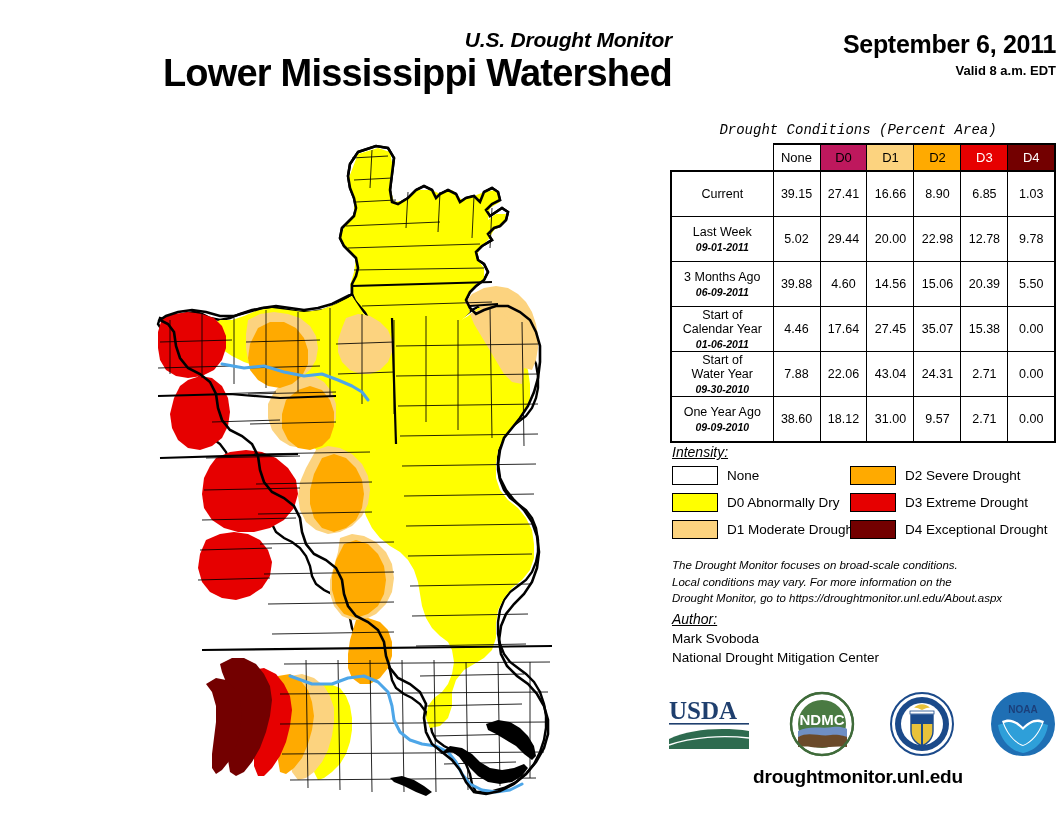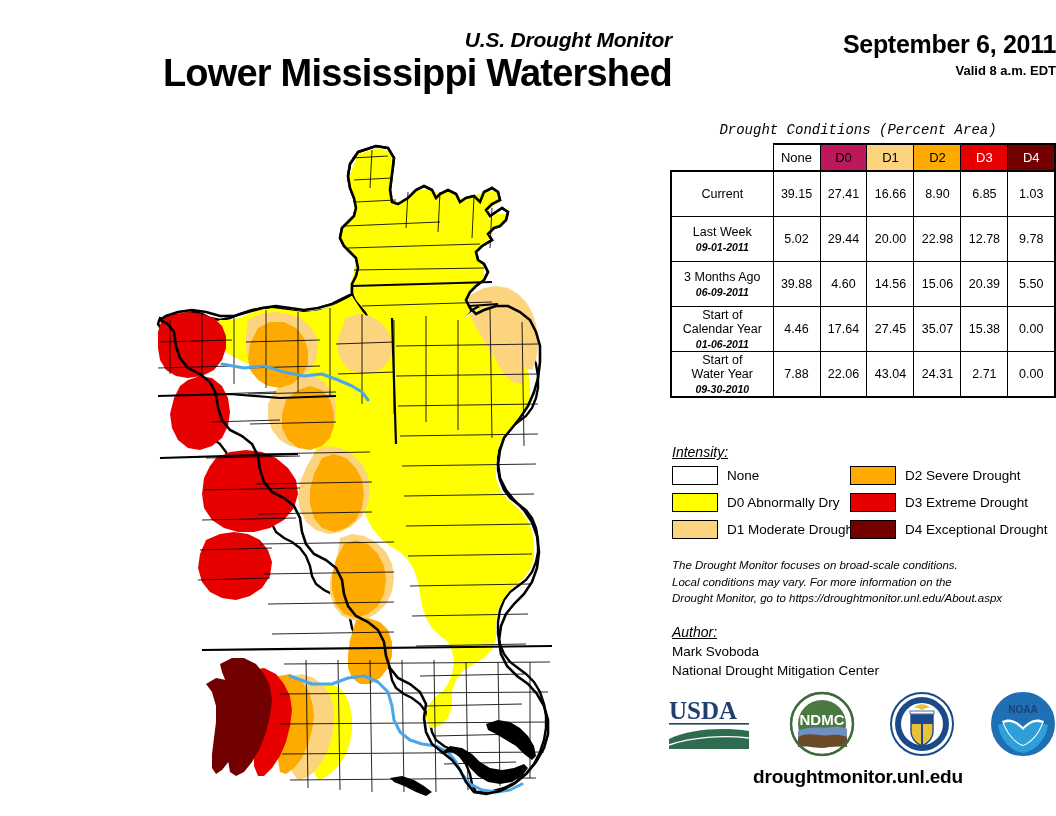--- a/index.html
+++ b/index.html
@@ -195,21 +195,20 @@
   
   #author-block {
     position: absolute;
     left: 672px; top: 611px;
     width: 380px;
   }
   #author-label {
     font-size: 14px;
     font-style: italic;
     text-decoration: underline;
-    margin-top: 13px;
   }
   .author-line {
     font-size: 13.5px;
     margin-top: 4px;
   }
 
   
   #logo-row {
     position: absolute;
     left: 668px; top: 690px;
@@ -589,20 +588,29 @@
         </tr>
         <tr>
           <td class="rowlabel">Start of<br>Water Year<span class="sub">09-30-2010</span></td>
           <td class="val hdr">7.88</td>
           <td class="val hdr">22.06</td>
           <td class="val hdr">43.04</td>
           <td class="val hdr">24.31</td>
           <td class="val hdr">2.71</td>
           <td class="val hdr">0.00</td>
         </tr>
+        <tr>
+          <td class="rowlabel">One Year Ago<span class="sub">09-09-2010</span></td>
+          <td class="val hdr">38.60</td>
+          <td class="val hdr">18.12</td>
+          <td class="val hdr">31.00</td>
+          <td class="val hdr">9.57</td>
+          <td class="val hdr">2.71</td>
+          <td class="val hdr">0.00</td>
+        </tr>
       </tbody>
   </table>
 </div>
 
 <div id="intensity-block">
   <div id="intensity-label">Intensity:</div>
   <div class="legend-grid" id="legend-grid">
       <div class="legend-item">
         <div class="swatch" style="background: rgb(255, 255, 255);"></div>
         <div class="legend-text">None</div>

